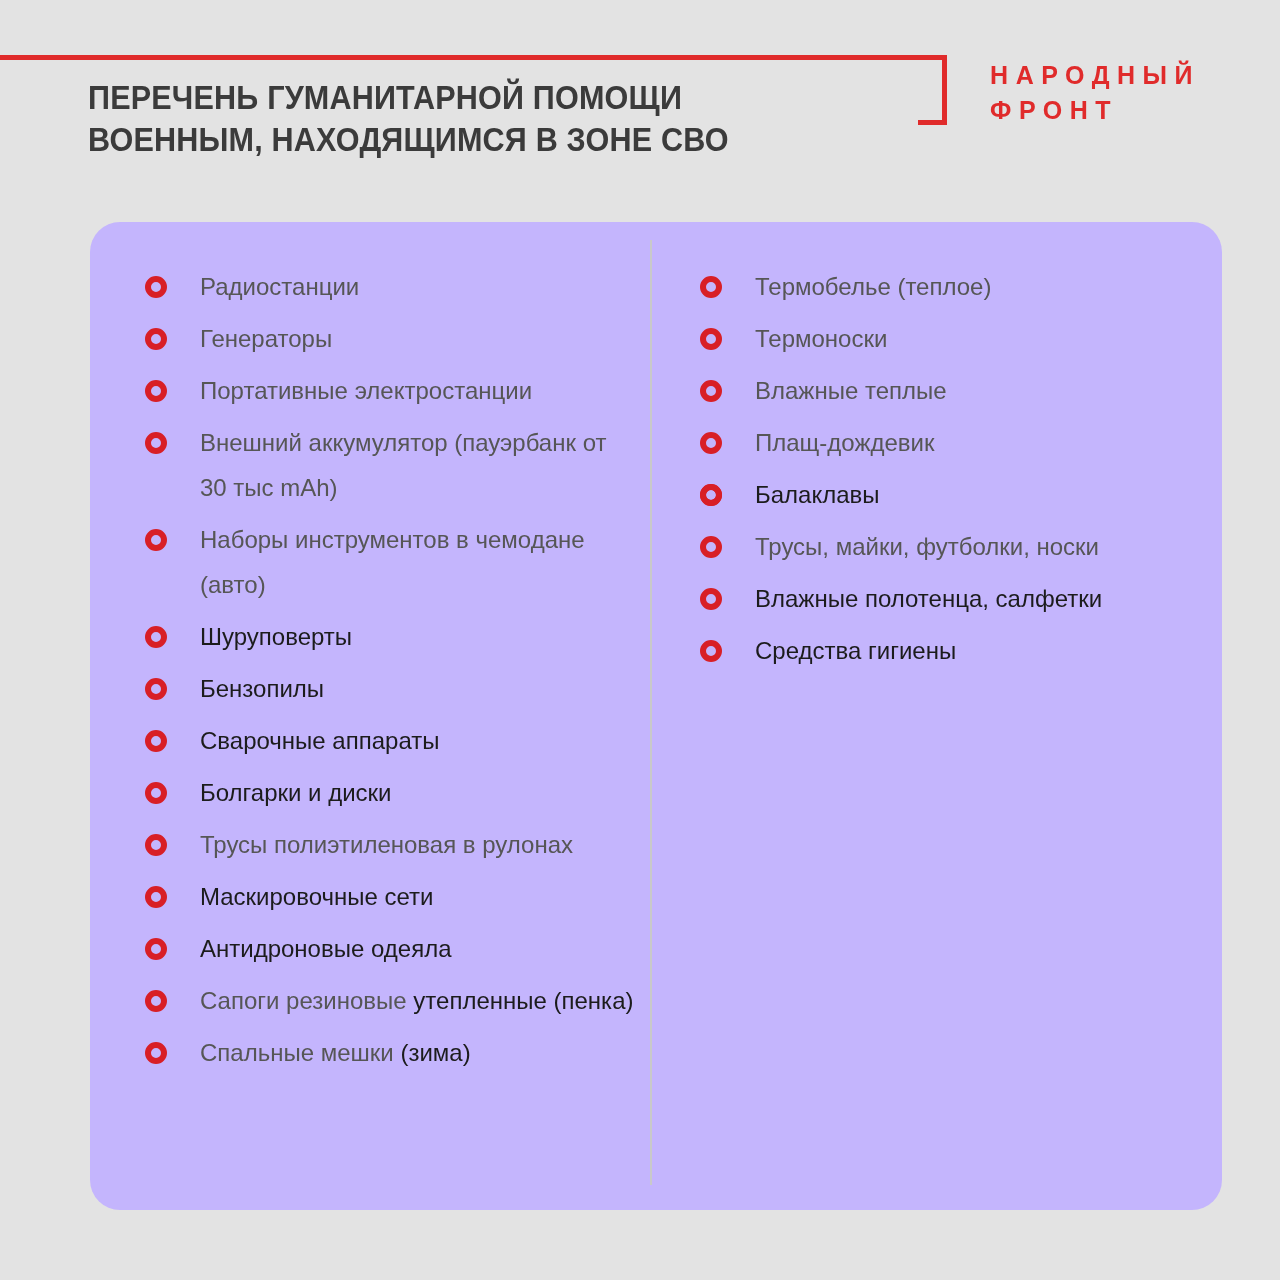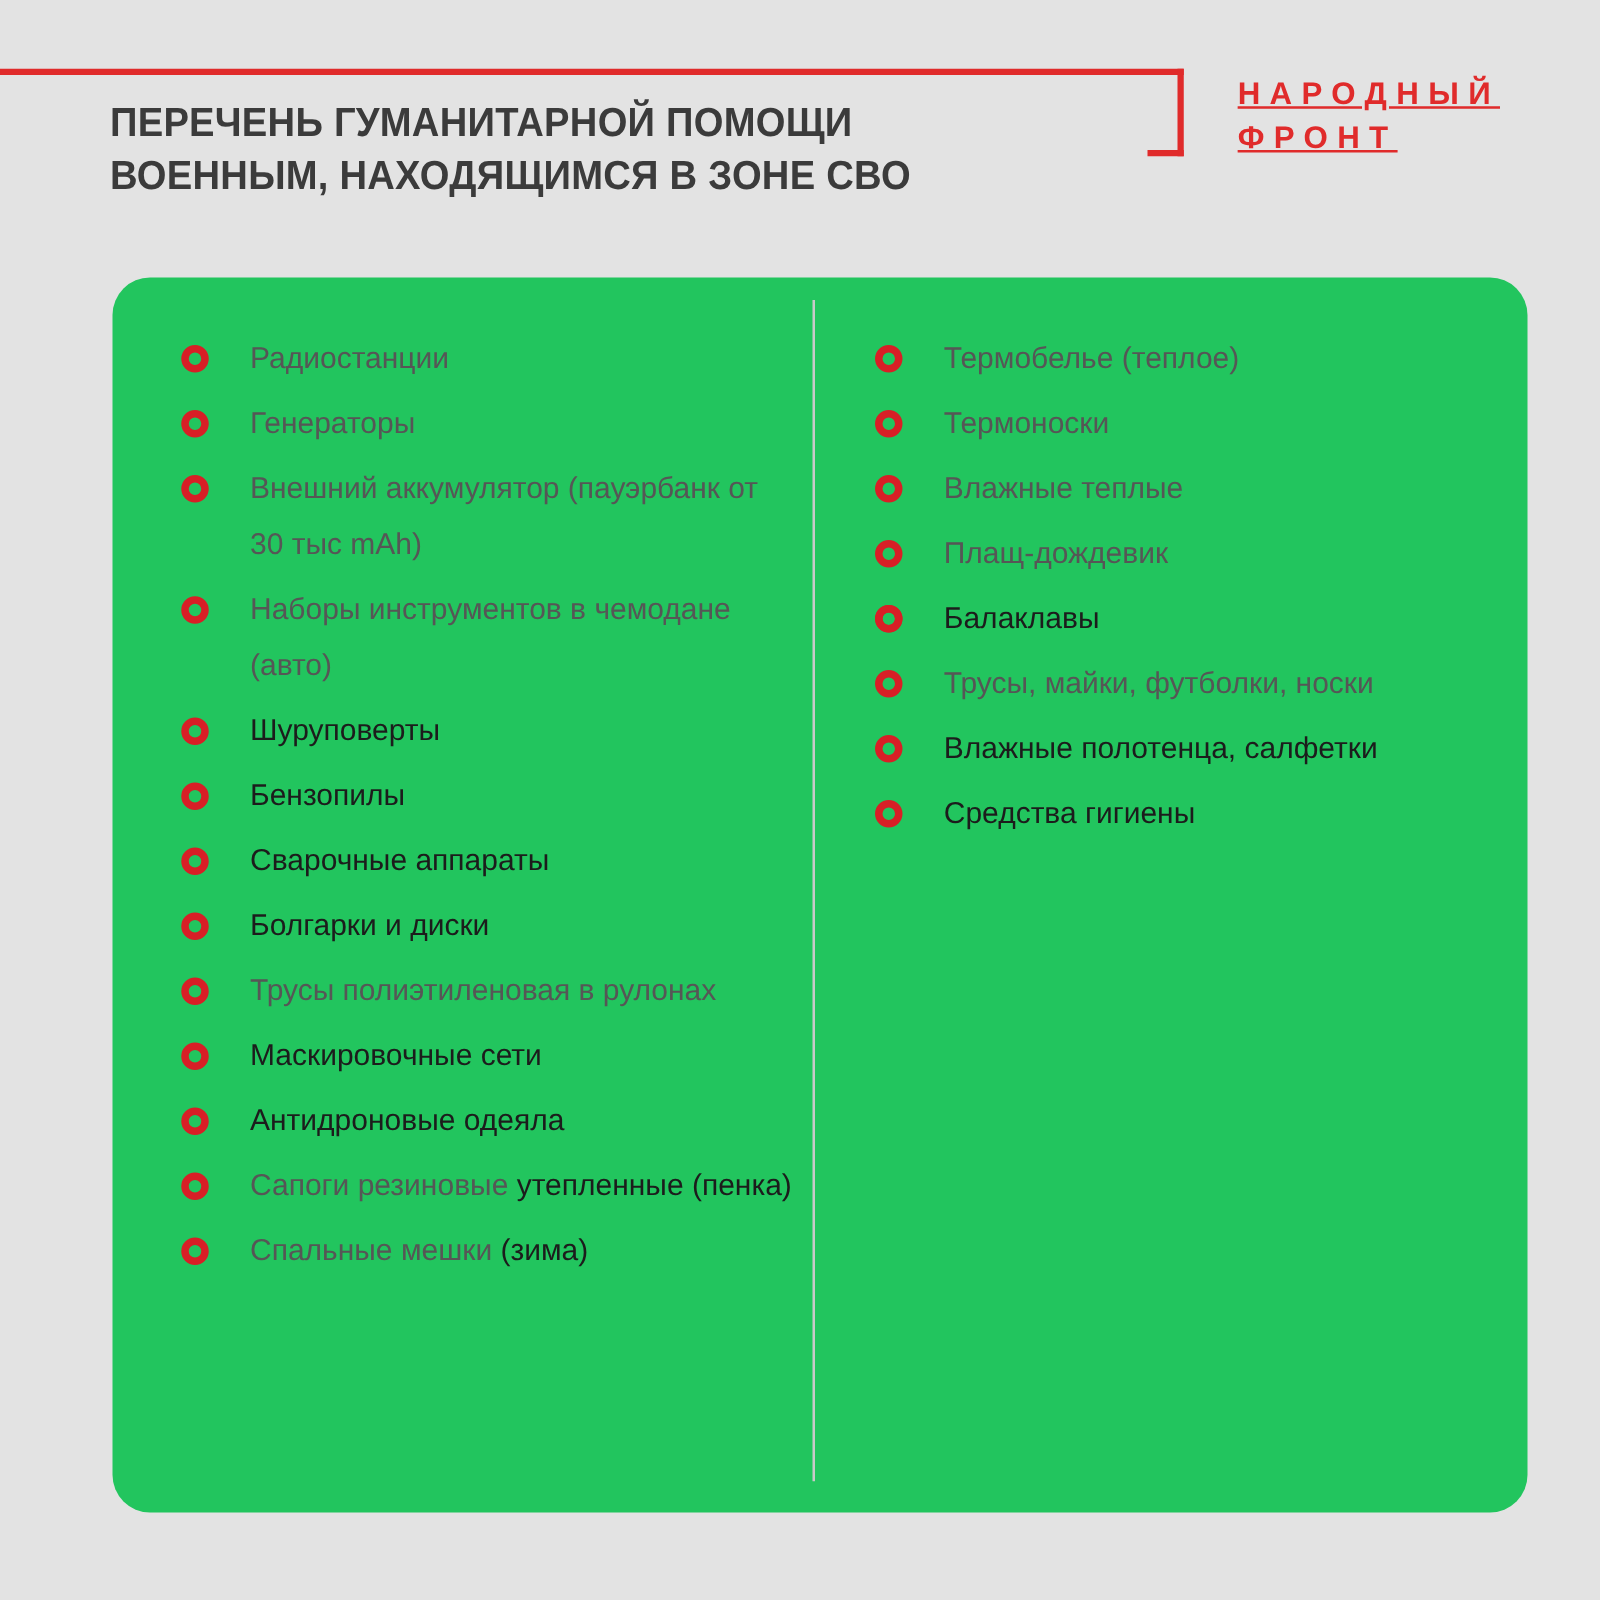--- a/index.html
+++ b/index.html
@@ -70,32 +70,31 @@
   .brand {
     position: absolute;
     right: 56px;
     top: 58px;
     text-align: left;
     color: #e02b2b;
     font-weight: bold;
     font-size: 25px;
     line-height: 1.38;
     letter-spacing: 7.5px;
-    text-decoration: underline;
   }
   .brand-line { display: block; white-space: nowrap; }
 
   
   .card {
     position: absolute;
     left: 90px;
     top: 222px;
     width: 1132px;
     height: 988px;
-    background: #22c55e;
+    background: #c4b5fd;
     border-radius: 30px;
     box-sizing: border-box;
   }
 
   .divider {
     position: absolute;
     left: 560px;
     top: 18px;
     width: 2px;
     height: 945px;
@@ -161,20 +160,21 @@
     <span class="brand-line">ФРОНТ</span>
   </div>
 </div>
 
 <div class="card">
   <div class="divider"></div>
   <div class="columns">
     <div class="col col-left">
         <div class="item"><span class="bullet"></span><span>Радиостанции</span></div>
         <div class="item"><span class="bullet"></span><span>Генераторы</span></div>
+        <div class="item"><span class="bullet"></span><span>Портативные электростанции</span></div>
         <div class="item"><span class="bullet"></span><span>Внешний аккумулятор (пауэрбанк от 30 тыс mAh)</span></div>
         <div class="item"><span class="bullet"></span><span>Наборы инструментов в чемодане (авто)</span></div>
         <div class="item dark"><span class="bullet"></span><span>Шуруповерты</span></div>
         <div class="item dark"><span class="bullet"></span><span>Бензопилы</span></div>
         <div class="item dark"><span class="bullet"></span><span>Сварочные аппараты</span></div>
         <div class="item dark"><span class="bullet"></span><span>Болгарки и диски</span></div>
         <div class="item"><span class="bullet"></span><span>Трусы полиэтиленовая в рулонах</span></div>
         <div class="item dark"><span class="bullet"></span><span>Маскировочные сети</span></div>
         <div class="item dark"><span class="bullet"></span><span>Антидроновые одеяла</span></div>
         <div class="item"><span class="bullet"></span><span><span>Сапоги резиновые </span><span class="tail-dark">утепленные (пенка)</span></span></div>

